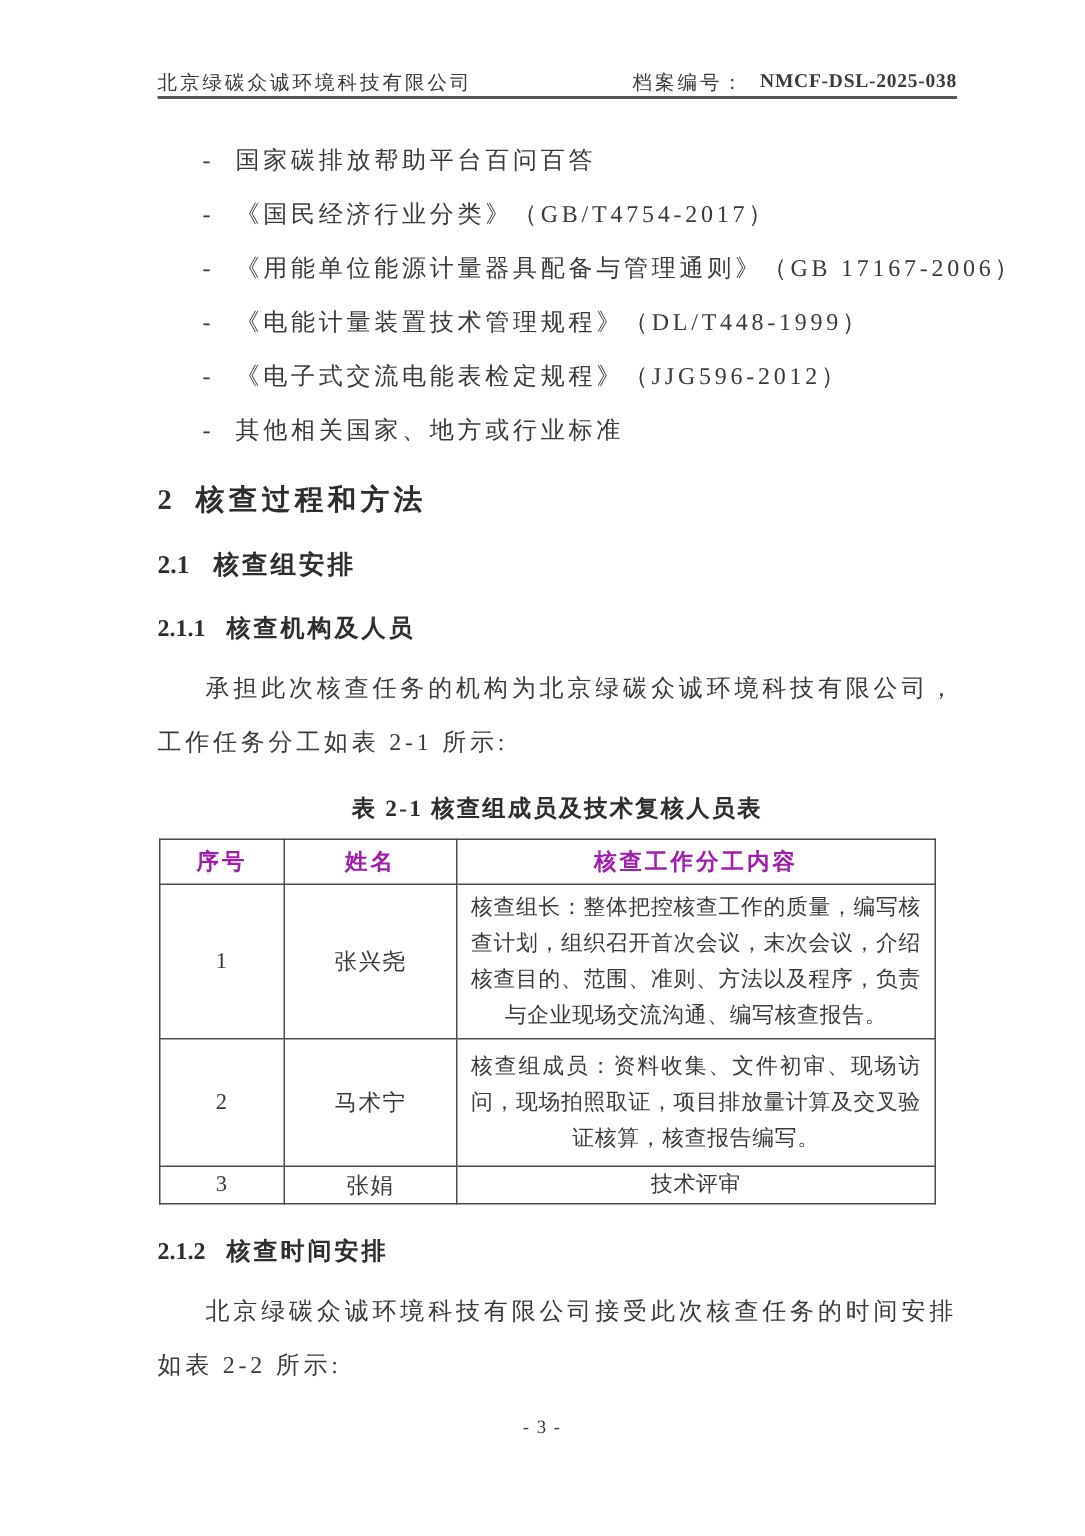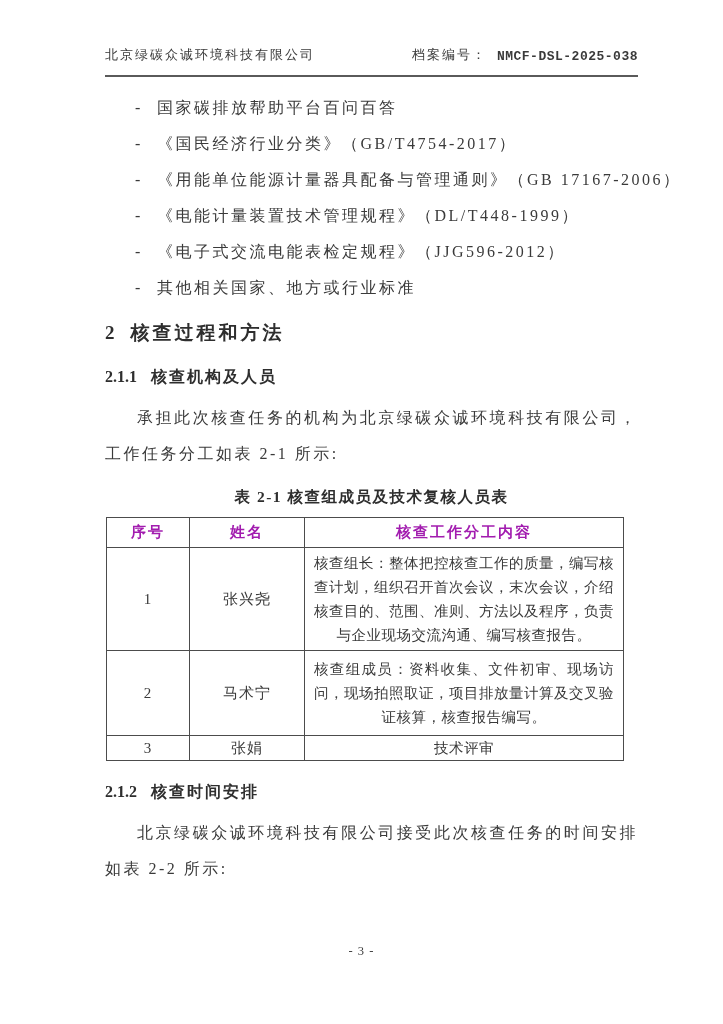--- a/index.html
+++ b/index.html
@@ -19,32 +19,31 @@
   
   .doc-header {
     position: absolute;
     left: 105px;
     top: 46px;
     width: 533px;
     display: flex;
     justify-content: space-between;
     align-items: baseline;
     border-bottom: 2px solid #5a5a5a;
-    padding-bottom: 11px;
+    padding-bottom: 0;
     font-size: 13px;
     gap: 11px;
   }
   .doc-header .company {
     letter-spacing: 2px;
     font-weight: 500;
   }
   .doc-header .archive {
     display: flex;
-    align-items: flex-end;
-    font-family: Liberation Mono, monospace;
+    align-items: flex-start;
   }
   .doc-header .archive-label {
     letter-spacing: 2px;
     margin-right: 10px;
   }
   .doc-header .archive-number {
     font-weight: 600;
     letter-spacing: 0.5px;
   }
   
@@ -192,20 +191,23 @@
       <li><span class="dash">-</span><span>《用能单位能源计量器具配备与管理通则》（GB 17167-2006）</span></li>
       <li><span class="dash">-</span><span>《电能计量装置技术管理规程》（DL/T448-1999）</span></li>
       <li><span class="dash">-</span><span>《电子式交流电能表检定规程》（JJG596-2012）</span></li>
       <li><span class="dash">-</span><span>其他相关国家、地方或行业标准</span></li>
     </ul>
 
     <div class="h1">
       <span class="num">2</span><span>核查过程和方法</span>
     </div>
 
+    <div class="h2">
+      <span class="num">2.1</span><span>核查组安排</span>
+    </div>
 
     <div class="h3">
       <span class="num">2.1.1</span><span>核查机构及人员</span>
     </div>
 
     <p class="body-para">承担此次核查任务的机构为北京绿碳众诚环境科技有限公司，工作任务分工如表 2-1 所示:</p>
 
     <div class="table-caption">表 2-1  核查组成员及技术复核人员表</div>
 
     <table class="staff-table">

